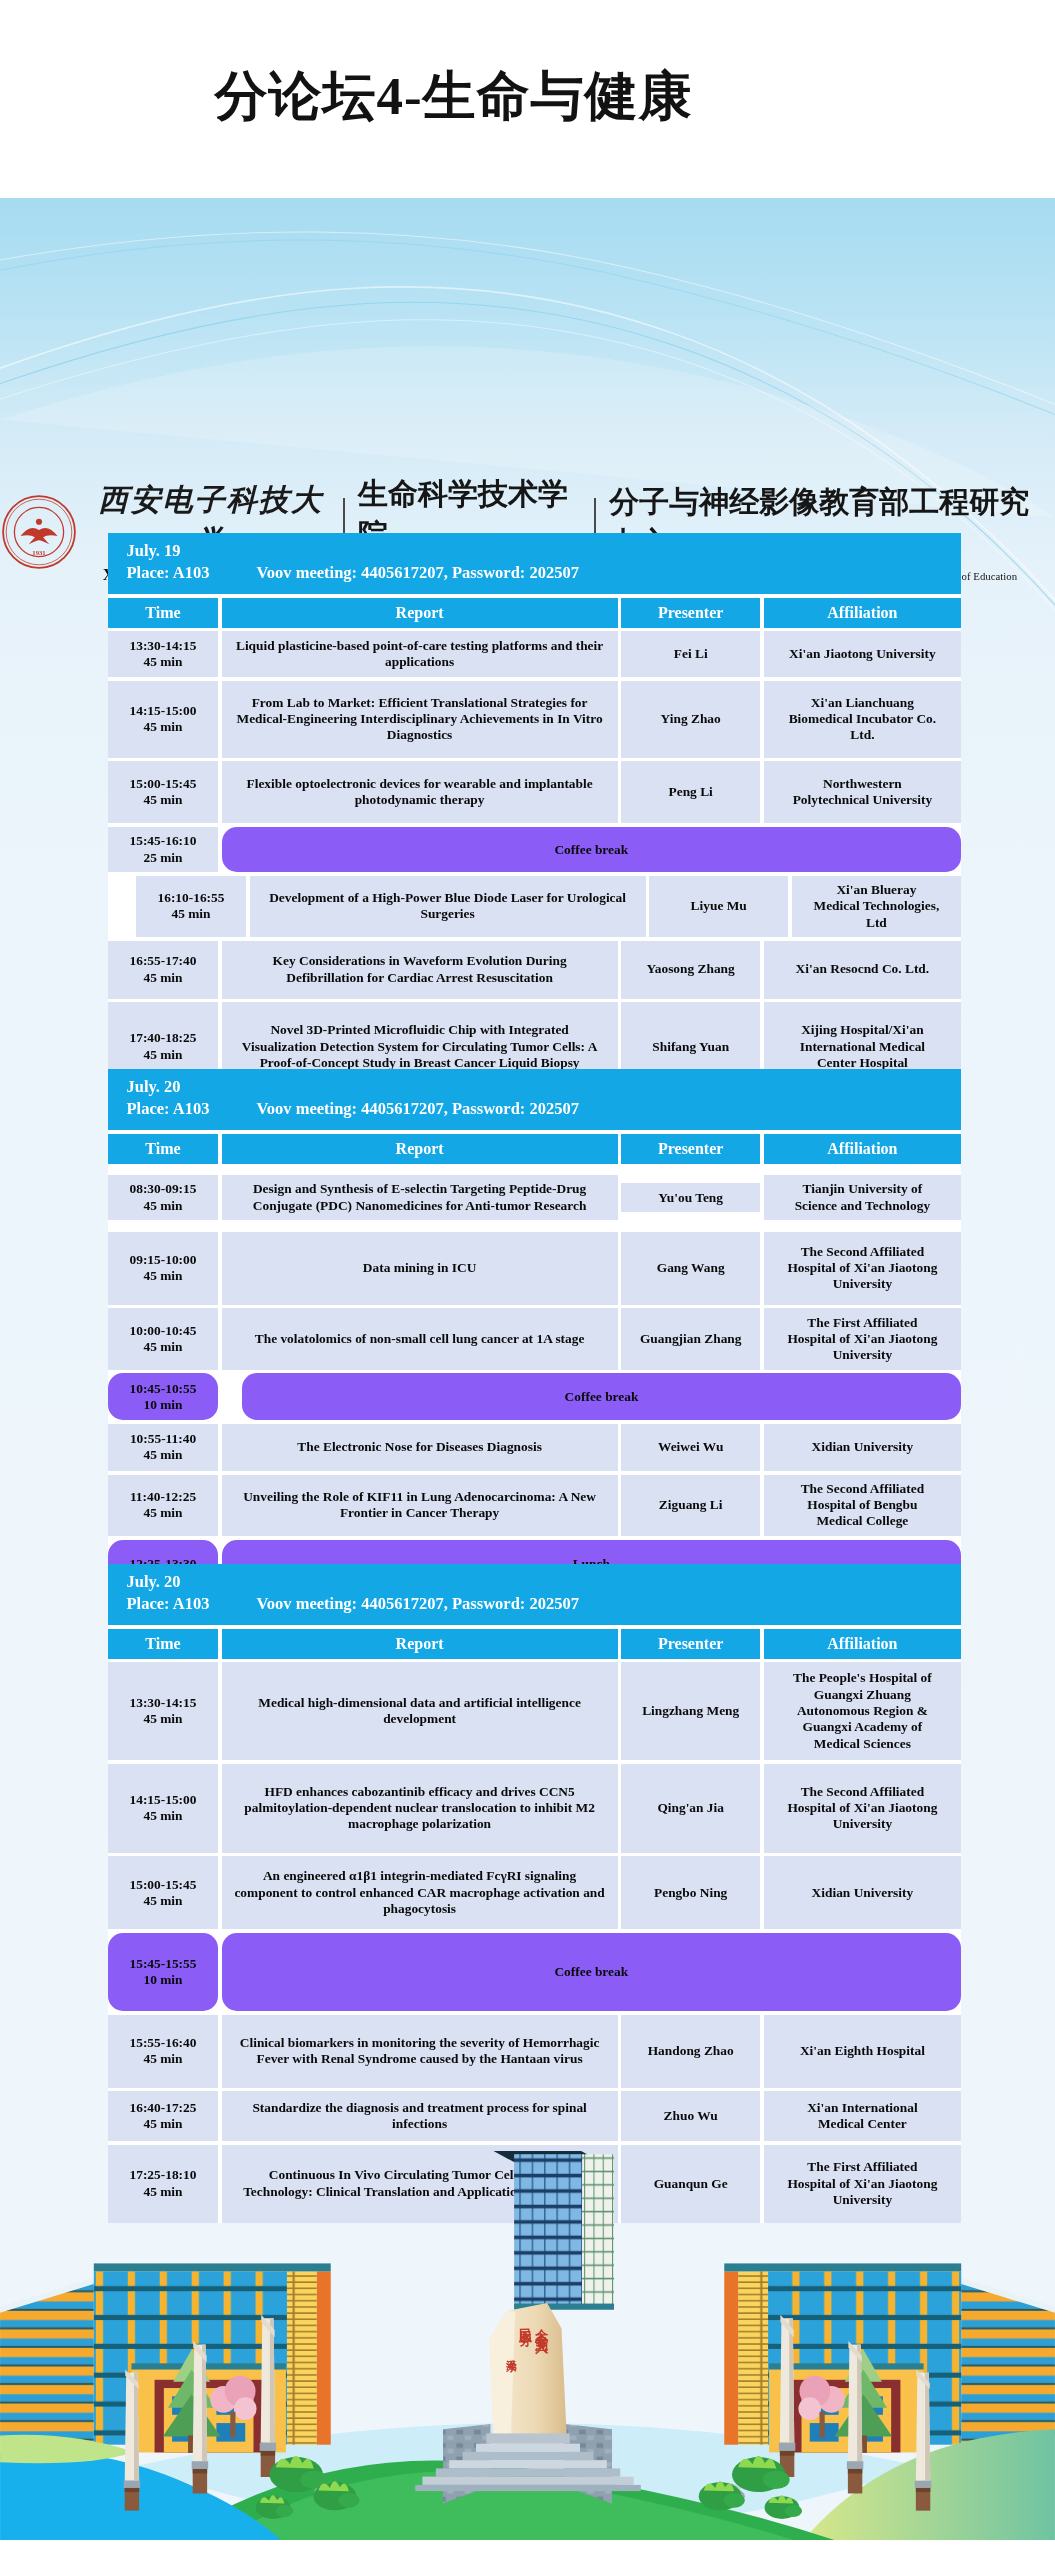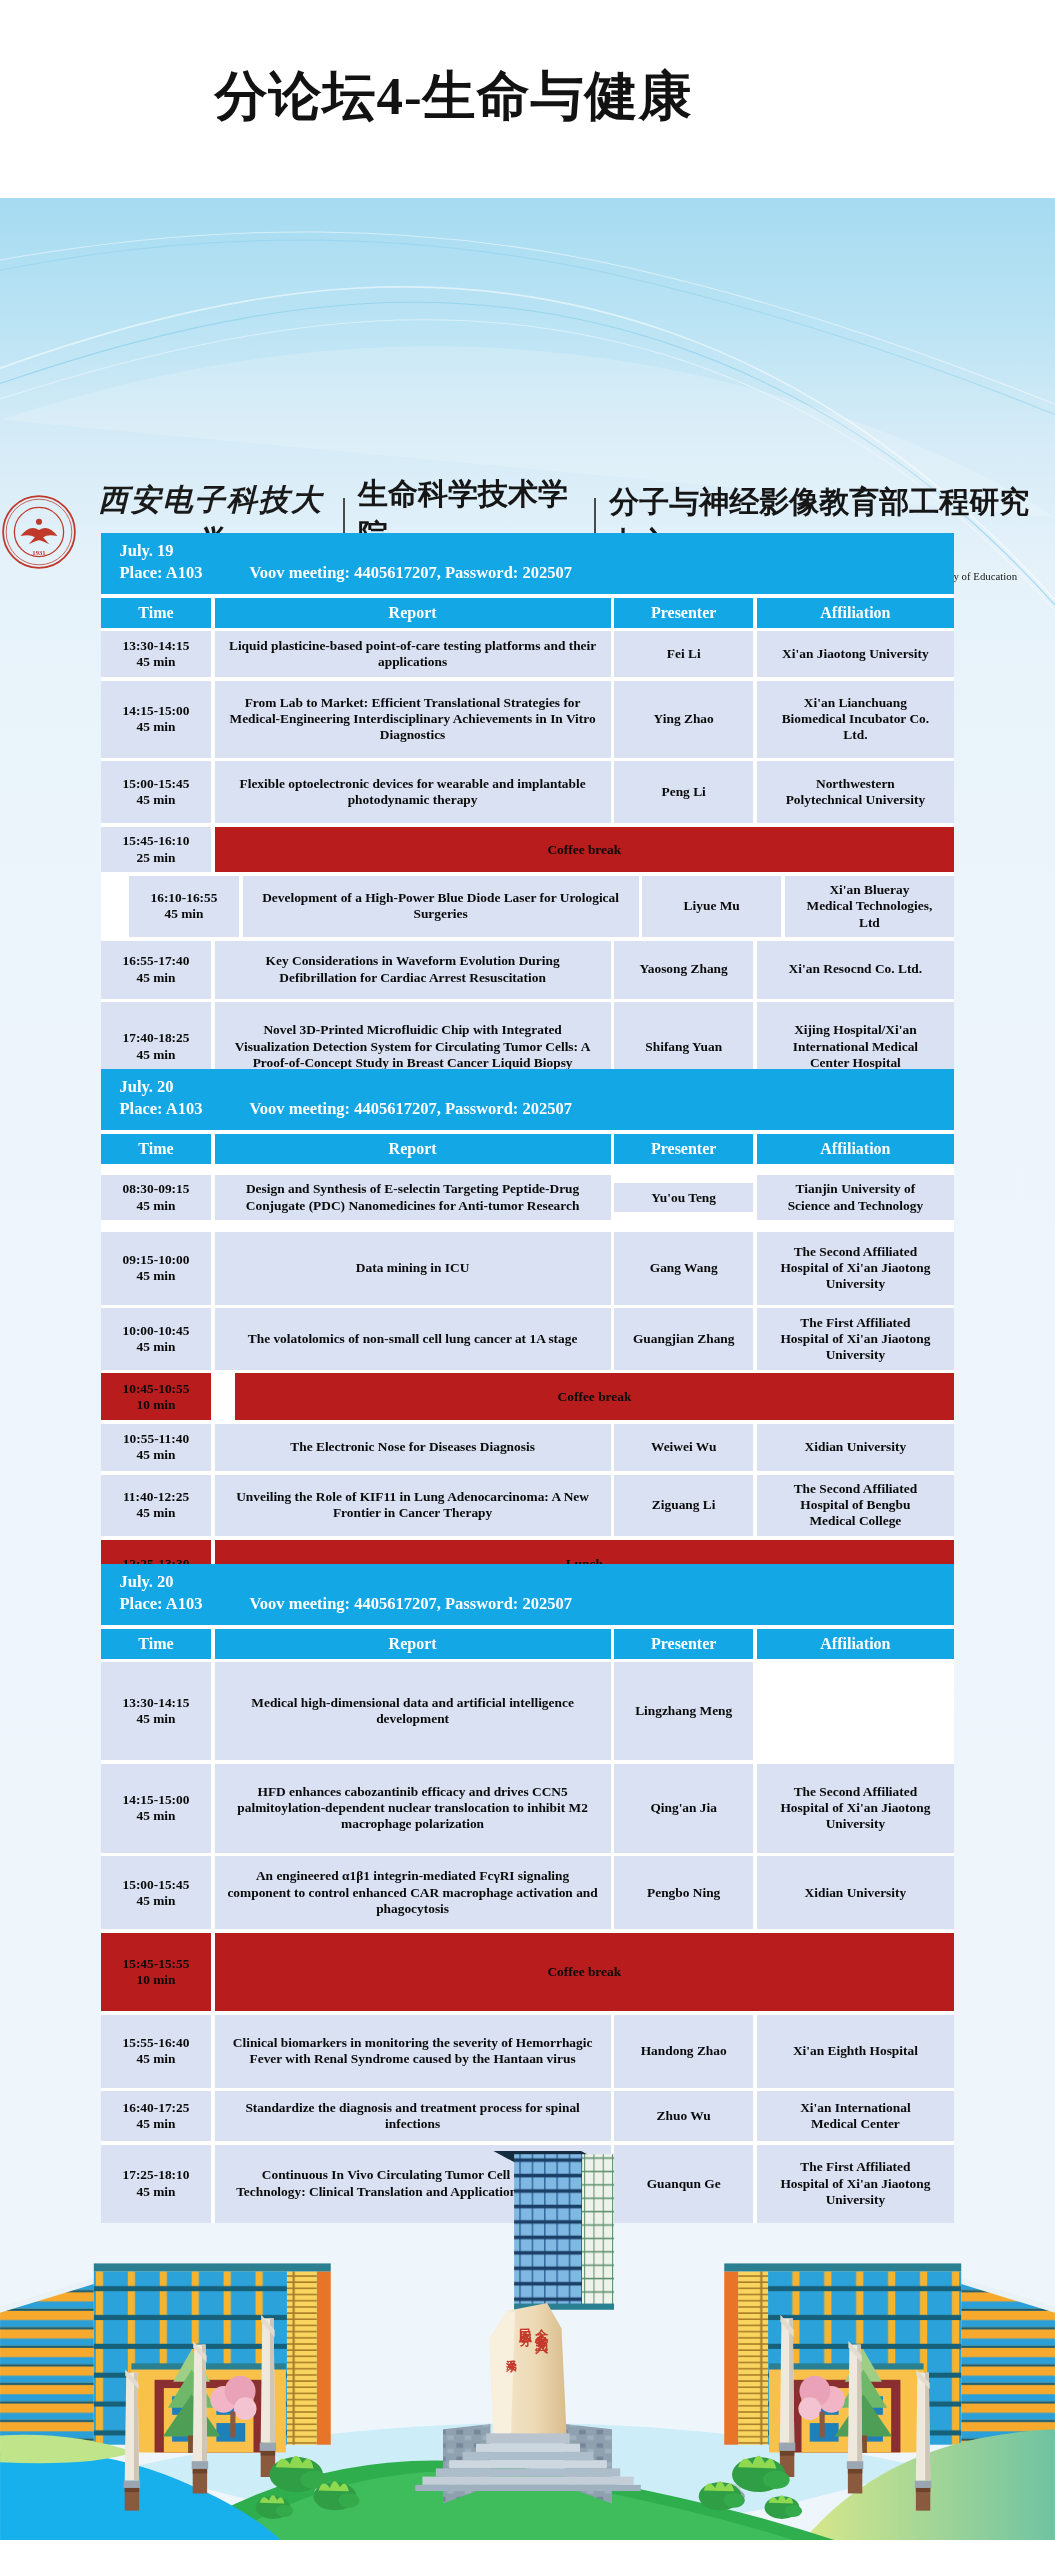--- a/index.html
+++ b/index.html
@@ -22,38 +22,38 @@
   .uni-en{font-size:16px;font-weight:bold;letter-spacing:3.1px;margin-top:4.1px;color:#111;}
   .vdiv{width:1.5px;height:68px;background:#4a4a4a;}
   .school-cn{font-size:30px;font-weight:bold;font-family:"Liberation Sans",sans-serif;color:#161616;}
   .school-en{font-size:12.4px;font-weight:bold;font-family:"Liberation Sans",sans-serif;margin-top:5.2px;text-align:center;color:#161616;}
   .center-cn{font-size:30px;font-weight:bold;font-family:"Liberation Sans",sans-serif;color:#161616;}
   .center-en{font-size:10.8px;font-family:"Liberation Serif",serif;margin-top:6.2px;text-align:center;color:#161616;}
   
   .session-title{position:absolute;top:441px;left:0;width:1055px;text-align:center;
                  font-size:38px;font-weight:bold;color:#2c3a92;letter-spacing:0.5px;}
   
-  .tbl{position:absolute;left:101px;width:853px;background:#ffffff;
+  .tbl{position:absolute;left:108px;width:853px;background:#ffffff;
        display:flex;flex-direction:column;gap:3.6px;}
   .tbl-1{top:533px;} .tbl-2{top:1069px;} .tbl-3{top:1564px;}
   .bar{background:#14a7e6;color:#ffffff;padding:7.2px 0 9.3px 18.5px;}
   .bar-l1{font-size:16.5px;font-weight:bold;line-height:1.35;}
   .bar-l2{font-size:16.5px;font-weight:bold;line-height:1.35;display:flex;}
   .bar-meet{margin-left:47px;}
   .hrow,.row{display:flex;gap:3.6px;}
   .hcell{background:#14a7e6;color:#ffffff;font-weight:bold;font-size:16px;
          display:flex;align-items:center;justify-content:center;height:30px;}
   .w-time{flex:0 0 110px;} .w-report{flex:0 0 396px;} .w-pres{flex:0 0 139px;} .w-affil{flex:1 1 auto;}
   .cell{background:#d9e1f2;display:flex;flex-direction:column;align-items:center;justify-content:center;
         text-align:center;font-weight:bold;font-size:13.4px;line-height:1.22;color:#0a0a0a;
         padding:6.2px 7.2px;box-sizing:border-box;}
   .c-report{padding:6.2px 11.3px;}
   .c-pres{padding:6.2px 17.5px;}
   .c-affil{padding:6.2px 20.6px;}
-  .cell.dark,.break-span{background:#b91c1c;}
+  .cell.dark,.break-span{background:#8b5cf6;border-radius:15px;}
   .break-span{flex:1 1 auto;display:flex;align-items:center;justify-content:center;
               font-weight:bold;font-size:13.4px;}
   
   .illu{position:absolute;top:2147px;left:0;width:1055px;height:393px;}
   .illu svg{display:block;}
   .monu-text{position:absolute;left:504px;top:171px;height:116px;writing-mode:vertical-rl;
              text-orientation:upright;color:#c33a2b;font-weight:bold;font-size:13px;
              letter-spacing:2.6px;line-height:1.25;}
   .monu-sig{font-size:10.3px;padding-top:33px;letter-spacing:1px;}
 </style>
@@ -341,20 +341,23 @@
         <div class="row" style="min-height: 98px;">
           <div class="cell w-time c-time">
             <div>13:30-14:15</div>
             <div>45 min</div>
           </div>
           <div class="cell w-report c-report">
             <div>Medical high-dimensional data and artificial intelligence development</div>
           </div>
           <div class="cell w-pres c-pres">
             <div>Lingzhang Meng</div>
+          </div>
+          <div class="cell w-affil c-affil">
+            <div>The People's Hospital of Guangxi Zhuang Autonomous Region &amp; Guangxi Academy of Medical Sciences</div>
           </div>
         </div>
         <div class="row" style="min-height: 89px;">
           <div class="cell w-time c-time">
             <div>14:15-15:00</div>
             <div>45 min</div>
           </div>
           <div class="cell w-report c-report">
             <div>HFD enhances cabozantinib efficacy  and drives CCN5 palmitoylation-dependent nuclear translocation to inhibit M2 macrophage polarization</div>
           </div>

